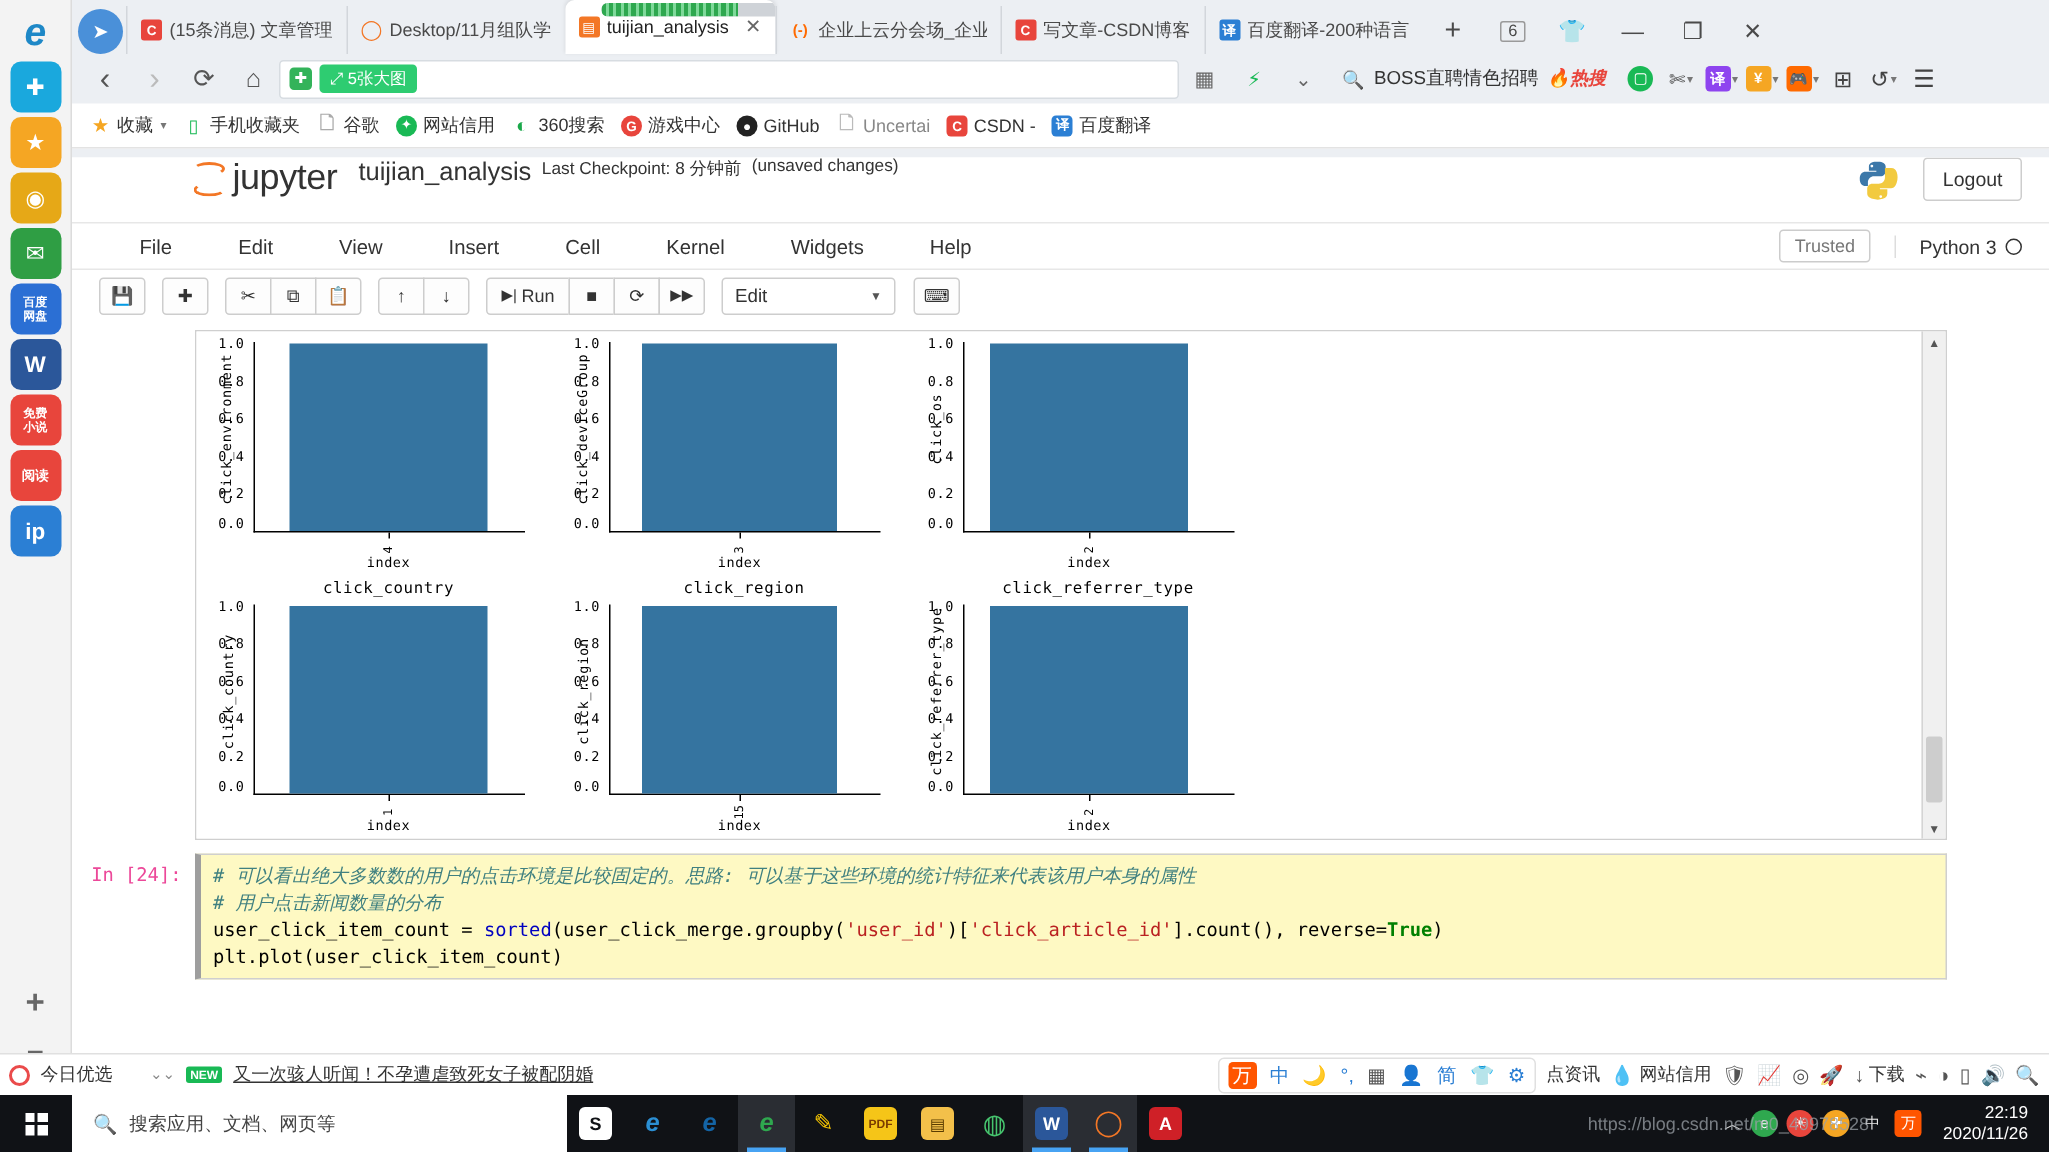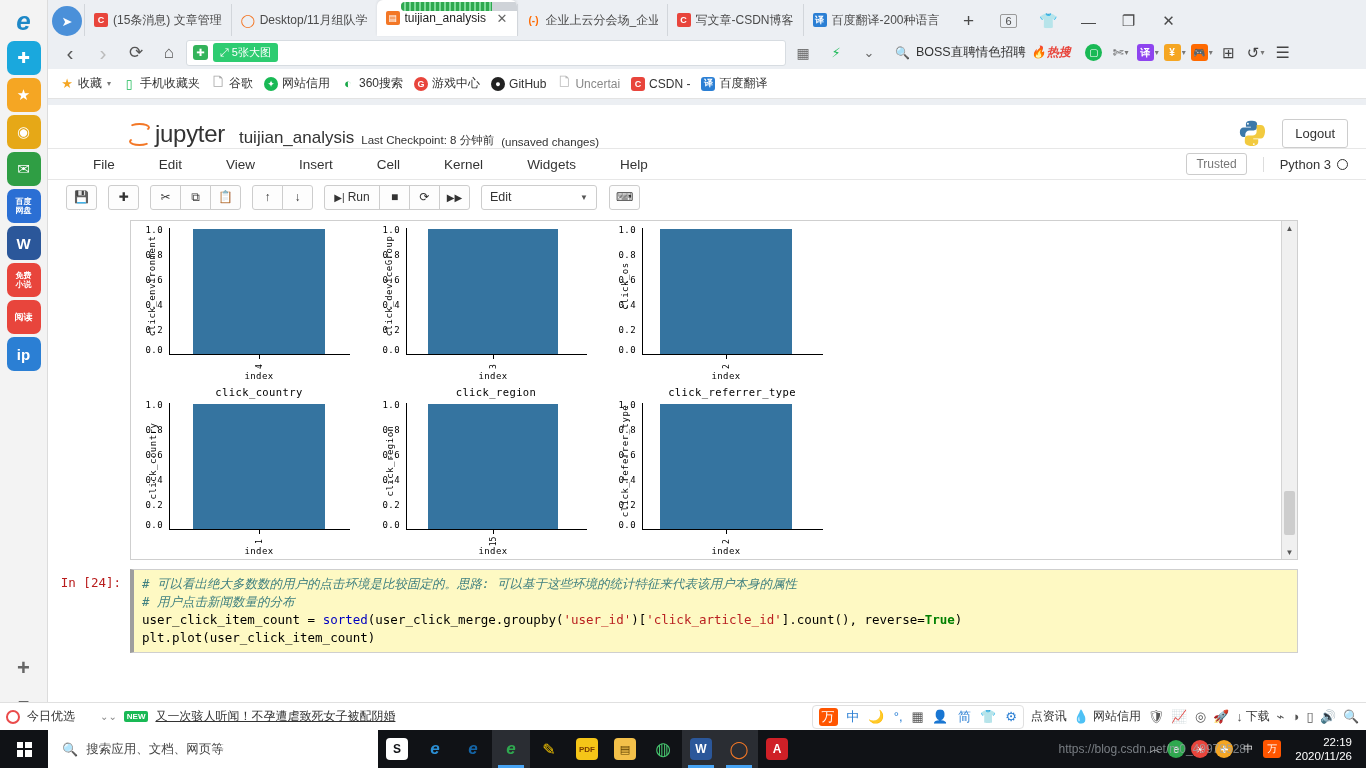--- a/index.html
+++ b/index.html
@@ -59,21 +59,21 @@
   #bookmarks { height:30px; display:flex; align-items:center; gap:3px; padding:0 8px;
                background:#fff; border-bottom:1px solid #e3e3e3; }
   .bm { display:flex; align-items:center; gap:4px; font-size:12px; color:#333; padding:2px 4px;
         white-space:nowrap; }
   .bmic { width:14px; height:14px; border-radius:3px; display:flex; align-items:center;
           justify-content:center; font-size:9px; color:#fff; font-weight:bold; flex:none; }
 
   
   #page { position:absolute; left:48px; top:105px; width:1318px; height:597px; background:#fff;
           overflow:hidden; }
-  #jheader { height:44px; display:flex; align-items:flex-end; padding:0 18px;
+  #jheader { height:44px; display:flex; align-items:flex-start; padding:0 18px;
              border-bottom:1px solid #e7e7e7; }
   #logo { display:flex; align-items:center; gap:4px; margin-left:62px; }
   .jlogo-mark { width:23px; height:23px; position:relative; }
   .jlogo-mark span { position:absolute; left:1px; width:21px; height:9px; border:2.6px solid #f37726;
                      border-radius:50%; }
   .jlogo-mark span.t { top:0; border-bottom-color:transparent; border-left-color:transparent; }
   .jlogo-mark span.b { bottom:0; border-top-color:transparent; border-right-color:transparent; }
   #logotext { font-size:24px; color:#333; letter-spacing:-.3px; }
   #nbname { font-size:17px; color:#333; margin-left:14px; }
   #ckpt { font-size:11.5px; color:#333; margin-left:7px; }
@@ -137,21 +137,21 @@
   .xlab { position:absolute; font-family:"DejaVu Sans Mono",monospace; font-size:9px; color:#000;
           text-align:center; letter-spacing:.4px; }
   .xtick { position:absolute; font-family:"DejaVu Sans Mono",monospace; font-size:8px; color:#000;
            transform:rotate(-90deg); white-space:nowrap; }
   .tickm { position:absolute; width:1px; background:#000; }
   .subtitle { position:absolute; font-family:"DejaVu Sans Mono",monospace; font-size:10.5px;
               color:#000; text-align:center; letter-spacing:.4px; }
 
   #botcell { position:absolute; left:0; right:0; top:355px; display:flex; padding:0 68px 0 0; }
   #inlabel { width:82px; text-align:right; padding-right:9px; font-family:"DejaVu Sans Mono",monospace;
-             font-size:12.5px; color:#b91c1c; padding-top:6px; }
+             font-size:12.5px; color:#ec4899; padding-top:6px; }
   #botsrc { flex:1; background:#fef9c3; border:1px solid #cfcfcf; border-left:4px solid #9e9e9e;
             padding:5px 8px; font-family:"DejaVu Sans Mono",monospace; font-size:12.5px;
             line-height:18px; white-space:pre; color:#000; }
 
   
   #strip { position:absolute; left:0; top:702px; width:1366px; height:28px; background:#fff;
            border-top:1px solid #e0e0e0; display:flex; align-items:center; gap:7px;
            padding:0 6px; font-size:12px; color:#333; }
   .sdot { width:14px; height:14px; border-radius:50%; border:2px solid #ea4b4b; position:relative; }
   .newsbadge { background:#19b955; color:#fff; font-size:8px; font-weight:bold; padding:1px 3px;

